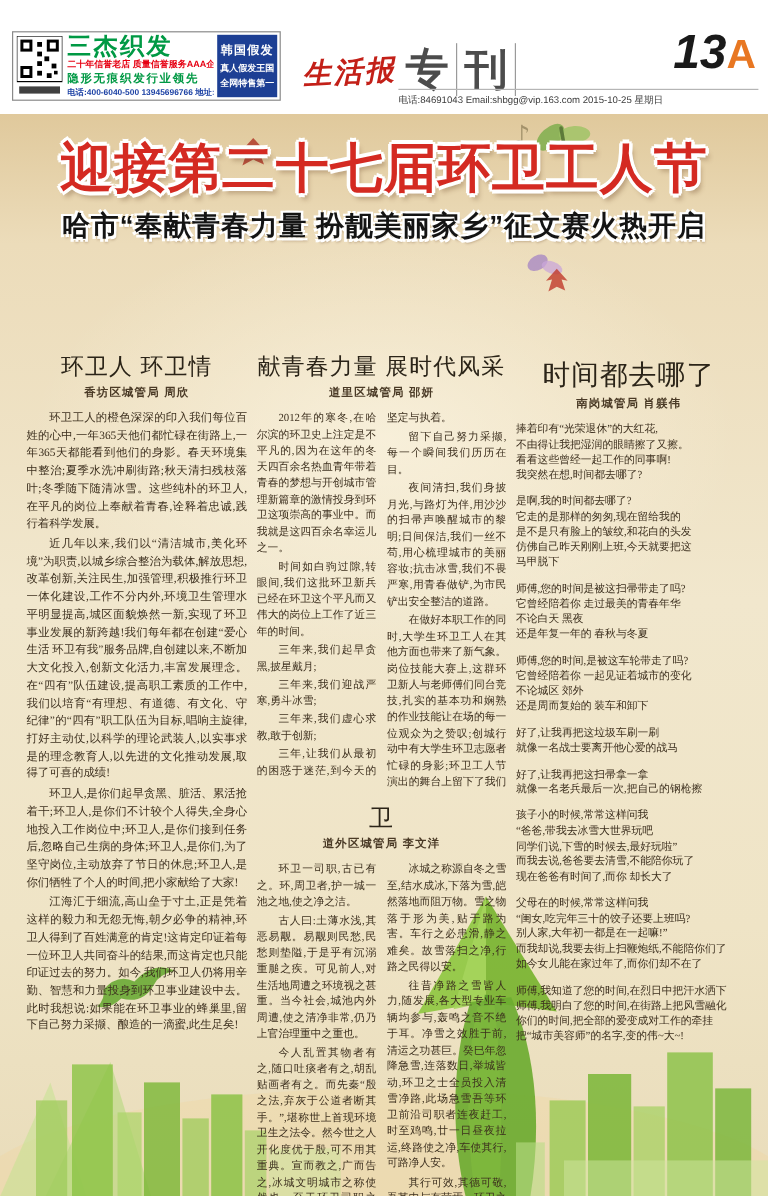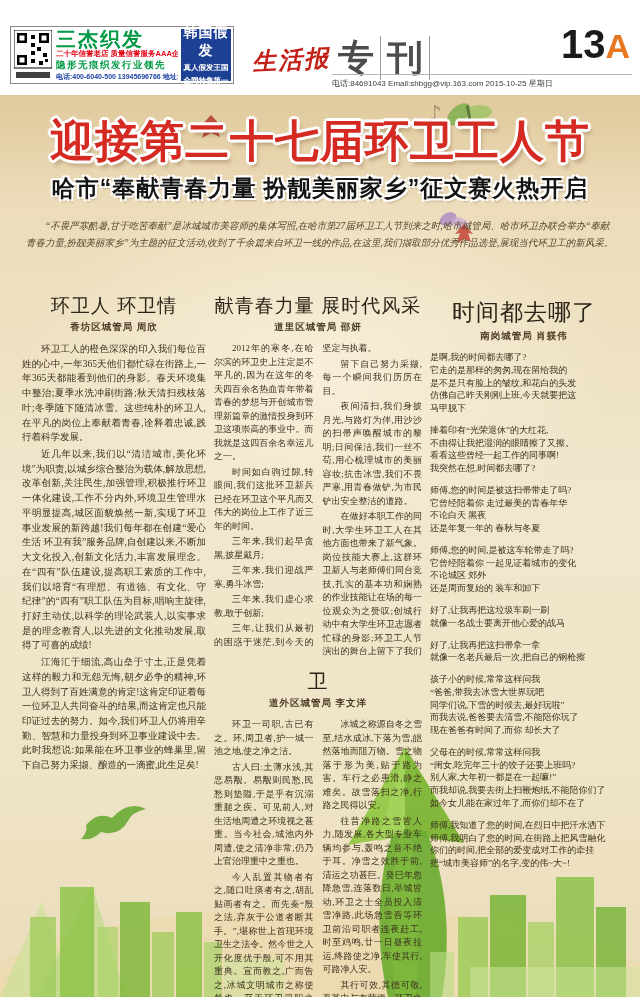--- a/index.html
+++ b/index.html
@@ -11,29 +11,29 @@
   .adbox{position:absolute;left:10px;top:26px;width:224px;height:58px;border:1px solid #8a8a8a;
          background:#fff;display:flex;align-items:stretch;padding:2px;box-sizing:border-box;gap:3px;}
   .adbox .qr{flex:0 0 40px;display:flex;align-items:center;justify-content:center;}
   .ad-mid{flex:1 1 auto;display:flex;flex-direction:column;justify-content:space-between;overflow:hidden;}
   .ad-title{font-family:"Liberation Sans",sans-serif;font-weight:900;color:#009944;font-size:20px;line-height:1;letter-spacing:2px;white-space:nowrap;}
   .ad-red{color:#e60012;font-weight:bold;font-size:7.5px;font-family:"Liberation Sans",sans-serif;white-space:nowrap;}
   .ad-green{color:#009944;font-weight:900;font-size:9.5px;font-family:"Liberation Sans",sans-serif;letter-spacing:1.5px;white-space:nowrap;}
   .ad-blue{color:#1d42a5;font-weight:bold;font-size:7px;font-family:"Liberation Sans",sans-serif;white-space:nowrap;}
   .ad-side{flex:0 0 48px;background:#1d3f94;color:#fff;display:flex;flex-direction:column;justify-content:center;
            text-align:center;gap:3px;font-family:"Liberation Sans",sans-serif;font-weight:bold;padding:2px 1px;}
-  .ad-side .s0{font-size:14px;letter-spacing:1px;}
+  .ad-side .s0{font-size:10px;letter-spacing:1px;}
   .ad-side .s1,.ad-side .s2{font-size:7.5px;}
   .masthead{position:absolute;left:252px;top:44px;color:#c32018;font-weight:900;font-size:24px;
             font-family:"Liberation Serif",serif;font-style:italic;transform:rotate(-3deg);letter-spacing:2px;}
   .section{position:absolute;left:338px;top:36px;display:flex;align-items:center;color:#4c4c4c;
            font-family:"Liberation Serif",serif;font-weight:bold;font-size:36px;line-height:1;}
   .section .bar{width:1px;height:44px;background:#9a9a9a;margin:0 6px;}
   .pageno{position:absolute;right:10px;top:24px;font-family:"Liberation Sans",sans-serif;font-weight:bold;line-height:1;}
-  .pageno .num{font-size:40px;color:#1a1a1a;}
+  .pageno .num{font-size:40px;color:#1a1a1a;font-style:italic;}
   .pageno .ltr{font-size:34px;color:#e87722;}
   .contact{position:absolute;right:8px;top:74px;width:300px;text-align:left;border-top:1px solid #b5b5b5;
            padding-top:3px;font-size:8px;color:#3c3c3c;font-family:"Liberation Sans",sans-serif;}
 
   
   .content{position:absolute;top:95px;left:0;right:0;bottom:0;
     background:
       radial-gradient(ellipse 420px 260px at 50% 30%, rgba(255,250,235,.55), rgba(255,250,235,0) 70%),
       linear-gradient(180deg,#e0c99c 0%, #ecdcba 12%, #f1e7cd 45%, #efe4c6 75%, #e9dcba 100%);
     overflow:hidden;}
@@ -181,30 +181,30 @@
         <rect x="490" y="178" width="36" height="102" fill="#7ab636" opacity=".85"></rect>
         <rect x="528" y="205" width="26" height="75" fill="#a2d05e" opacity=".7"></rect>
         <rect x="556" y="160" width="38" height="120" fill="#88c144" opacity=".8"></rect>
         <rect x="596" y="190" width="30" height="90" fill="#76b434" opacity=".8"></rect>
         <rect x="470" y="250" width="170" height="30" fill="#cfe6a0" opacity=".5"></rect>
       </g>
     </svg>
 
     <div class="headline">迎接第二十七届环卫工人节</div>
     <div class="subhead">哈市“奉献青春力量 扮靓美丽家乡”征文赛火热开启</div>
-    <div class="intro">“不畏严寒酷暑,甘于吃苦奉献”是冰城城市美容师的集体写照,在哈市第27届环卫工人节到来之时,哈市城管局、哈市环卫办联合举办“奉献青春力量,扮靓美丽家乡”为主题的征文活动,收到了千余篇来自环卫一线的作品,在这里,我们撷取部分优秀作品选登,展现当代环卫工的新风采。</div>
 
     <div class="columns">
 
       <div class="col col1">
         <div class="art-title">环卫人 环卫情</div>
         <div class="byline">香坊区城管局 周欣</div>
         <div class="body-text">
           <p>环卫工人的橙色深深的印入我们每位百姓的心中,一年365天他们都忙碌在街路上,一年365天都能看到他们的身影。春天环境集中整治;夏季水洗冲刷街路;秋天清扫残枝落叶;冬季随下随清冰雪。这些纯朴的环卫人,在平凡的岗位上奉献着青春,诠释着忠诚,践行着科学发展。</p>
           <p>近几年以来,我们以“清洁城市,美化环境”为职责,以城乡综合整治为载体,解放思想,改革创新,关注民生,加强管理,积极推行环卫一体化建设,工作不分内外,环境卫生管理水平明显提高,城区面貌焕然一新,实现了环卫事业发展的新跨越!我们每年都在创建“爱心生活 环卫有我”服务品牌,自创建以来,不断加大文化投入,创新文化活力,丰富发展理念。在“四有”队伍建设,提高职工素质的工作中,我们以培育“有理想、有道德、有文化、守纪律”的“四有”职工队伍为目标,唱响主旋律,打好主动仗,以科学的理论武装人,以实事求是的理念教育人,以先进的文化推动发展,取得了可喜的成绩!</p>
+          <p>环卫人,是你们起早贪黑、脏活、累活抢着干;环卫人,是你们不计较个人得失,全身心地投入工作岗位中;环卫人,是你们接到任务后,忽略自己生病的身体;环卫人,是你们,为了坚守岗位,主动放弃了节日的休息;环卫人,是你们牺牲了个人的时间,把小家献给了大家!</p>
           <p>江海汇于细流,高山垒于寸土,正是凭着这样的毅力和无怨无悔,朝夕必争的精神,环卫人得到了百姓满意的肯定!这肯定印证着每一位环卫人共同奋斗的结果,而这肯定也只能印证过去的努力。如今,我们环卫人仍将用辛勤、智慧和力量投身到环卫事业建设中去。此时我想说:如果能在环卫事业的蜂巢里,留下自己努力采撷、酿造的一滴蜜,此生足矣!</p>
         </div>
       </div>
 
       <div class="col col2">
         <div class="art-title">献青春力量 展时代风采</div>
         <div class="byline">道里区城管局 邵妍</div>
         <div class="body-text twocol a2body">
           <p>2012年的寒冬,在哈尔滨的环卫史上注定是不平凡的,因为在这年的冬天四百余名热血青年带着青春的梦想与开创城市管理新篇章的激情投身到环卫这项崇高的事业中。而我就是这四百余名幸运儿之一。</p>
           <p>时间如白驹过隙,转眼间,我们这批环卫新兵已经在环卫这个平凡而又伟大的岗位上工作了近三年的时间。</p>
@@ -226,29 +226,29 @@
           <p>冰城之称源自冬之雪至,结水成冰,下落为雪,皑然落地而阻万物。雪之物落于形为美,贴于路为害。车行之必患滑,静之难矣。故雪落扫之净,行路之民得以安。</p>
           <p>往昔净路之雪皆人力,随发展,各大型专业车辆均参与,轰鸣之音不绝于耳。净雪之效胜于前,清运之功甚巨。癸巳年忽降急雪,连落数日,举城皆动,环卫之士全员投入清雪净路,此场急雪吾等环卫前沿司职者连夜赶工,时至鸡鸣,廿一日昼夜拉运,终路使之净,车使其行,可路净人安。</p>
           <p>其行可效,其德可敬,吾其中与有荣焉。环卫之号堪当城市之美卫护者,城市之光矣。</p>
         </div>
       </div>
 
       <div class="col col3">
         <div class="art-title big">时间都去哪了</div>
         <div class="byline">南岗城管局 肖躾伟</div>
         <div class="body-text poem">
+          <p class="stanza">捧着印有“光荣退休”的大红花,
+不由得让我把湿润的眼睛擦了又擦。
+看看这些曾经一起工作的同事啊!
+我突然在想,时间都去哪了?</p>
           <p class="stanza">是啊,我的时间都去哪了?
 它走的是那样的匆匆,现在留给我的
 是不是只有脸上的皱纹,和花白的头发
 仿佛自己昨天刚刚上班,今天就要把这
 马甲脱下</p>
-          <p class="stanza">捧着印有“光荣退休”的大红花,
-不由得让我把湿润的眼睛擦了又擦。
-看看这些曾经一起工作的同事啊!
-我突然在想,时间都去哪了?</p>
           <p class="stanza">师傅,您的时间是被这扫帚带走了吗?
 它曾经陪着你 走过最美的青春年华
 不论白天 黑夜
 还是年复一年的 春秋与冬夏</p>
           <p class="stanza">师傅,您的时间,是被这车轮带走了吗?
 它曾经陪着你 一起见证着城市的变化
 不论城区 郊外
 还是周而复始的 装车和卸下</p>
           <p class="stanza">好了,让我再把这垃圾车刷一刷
 就像一名战士要离开他心爱的战马</p>

